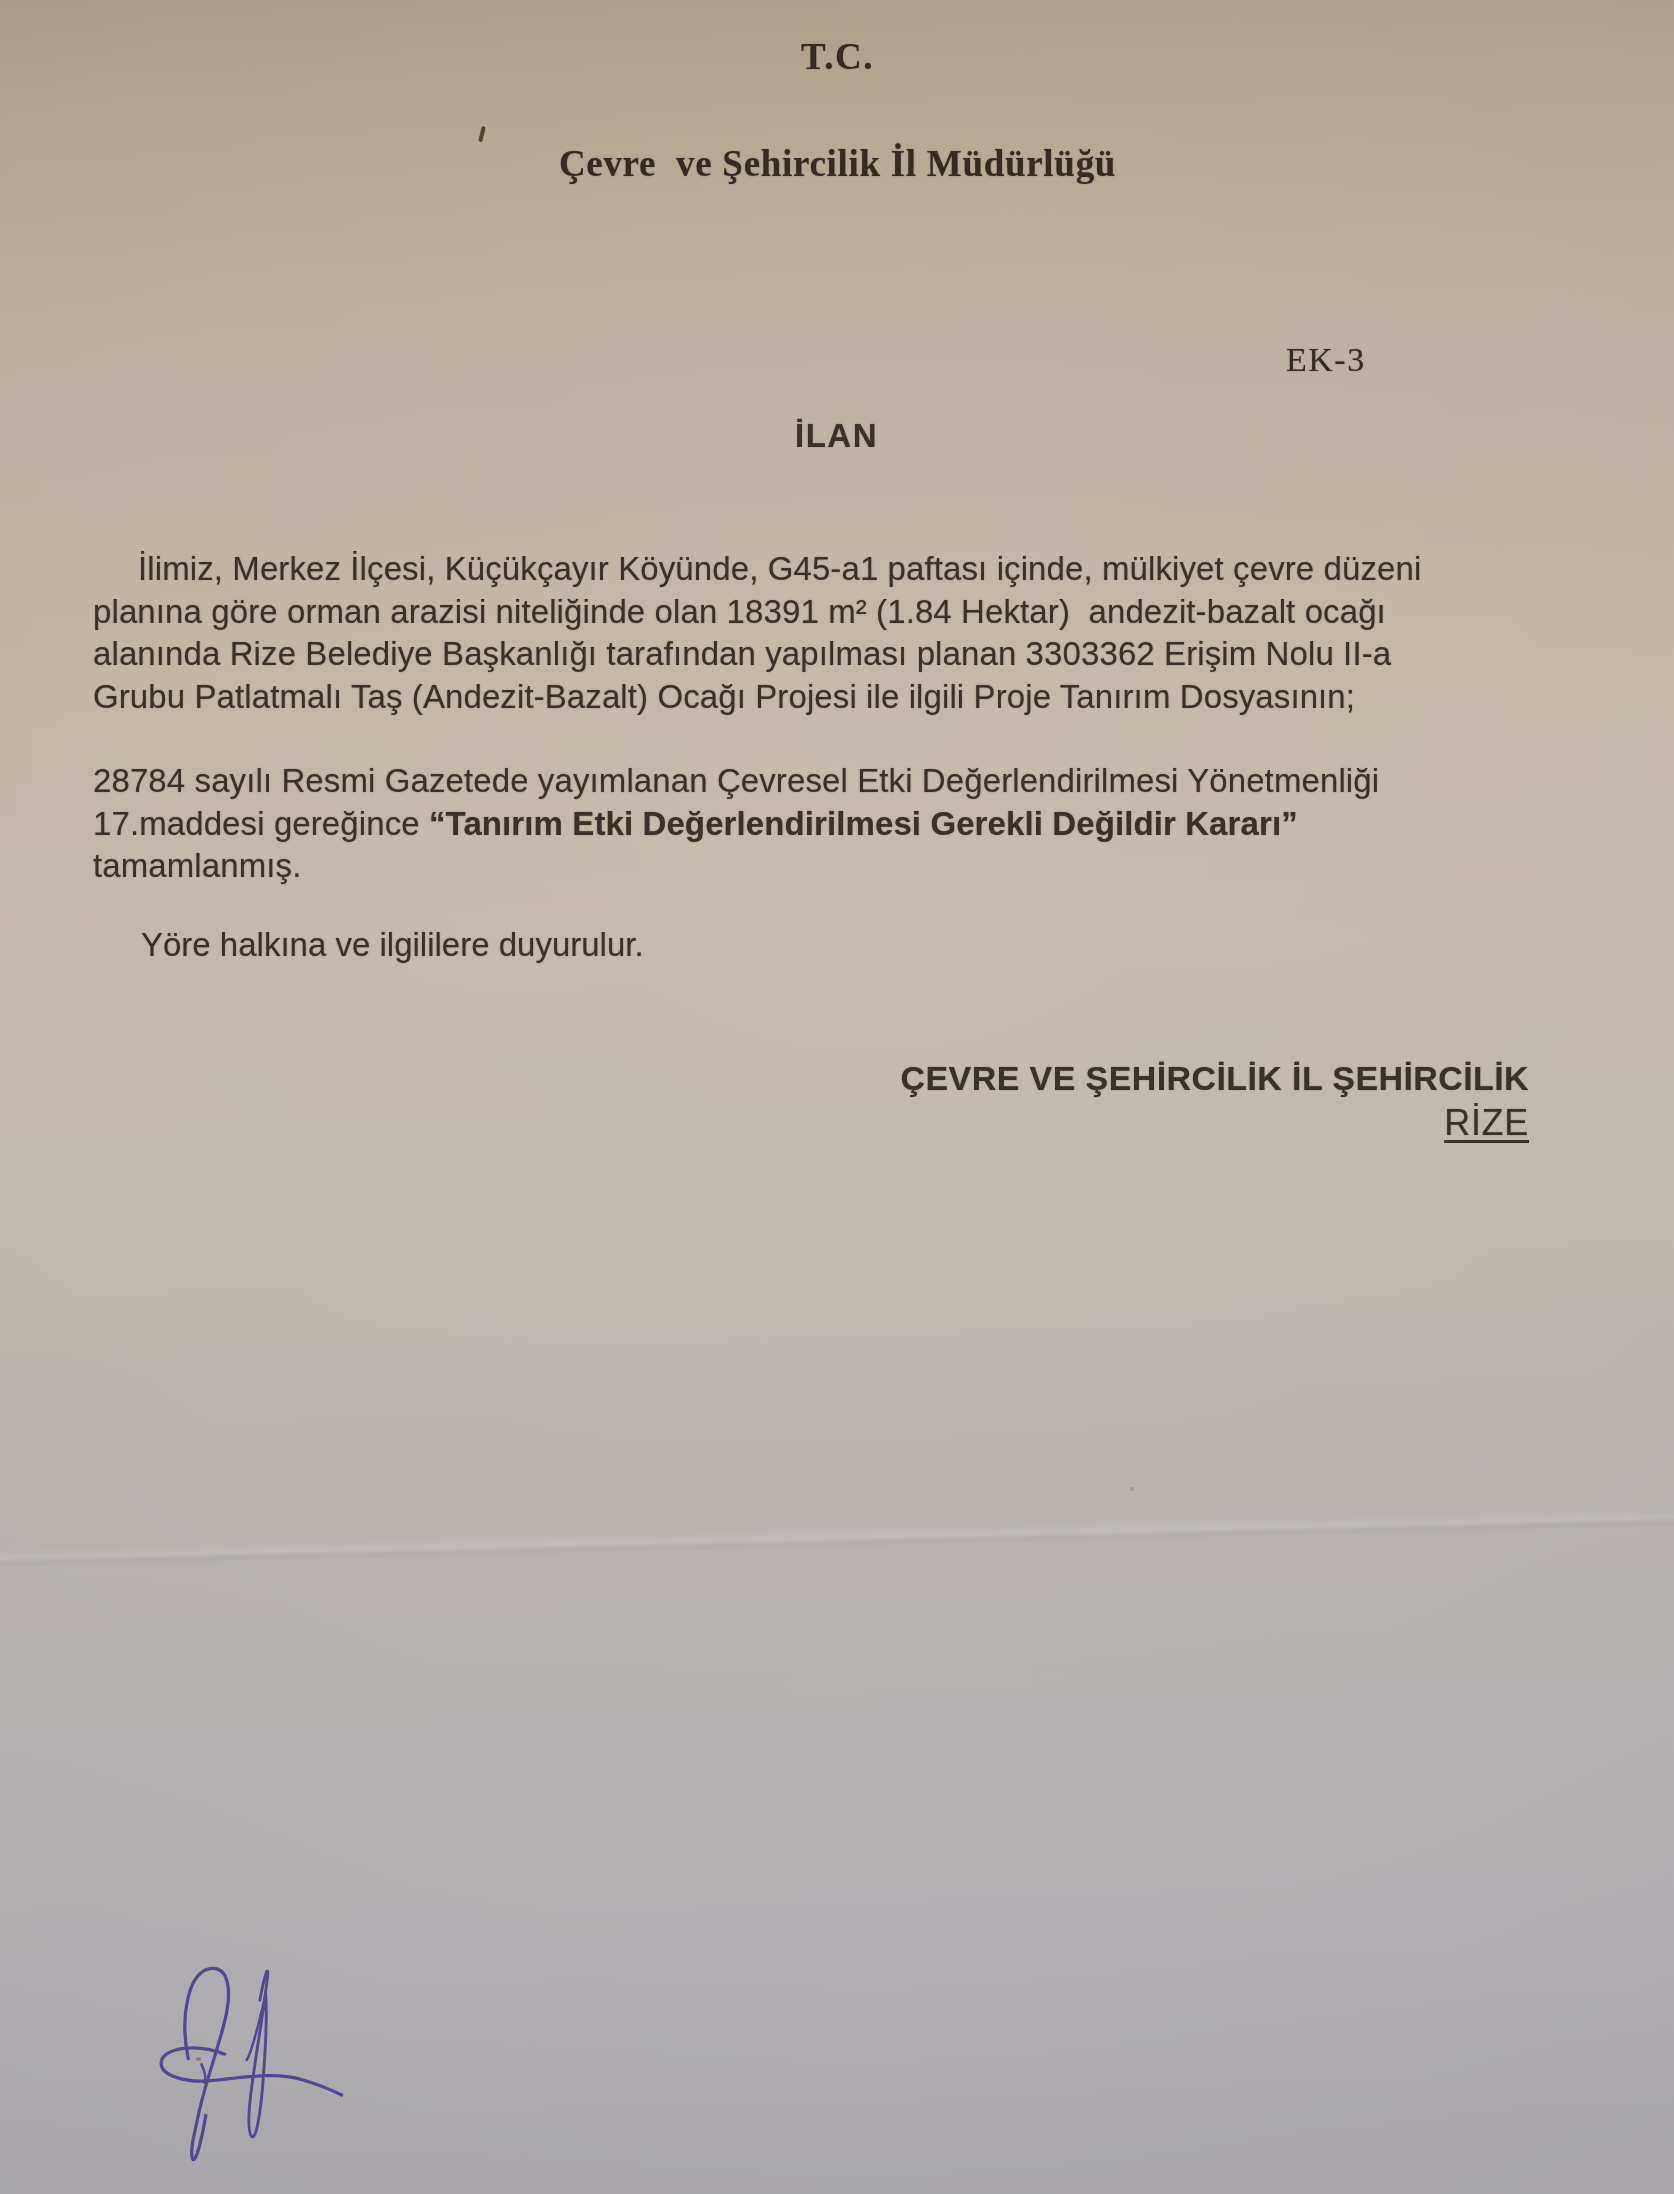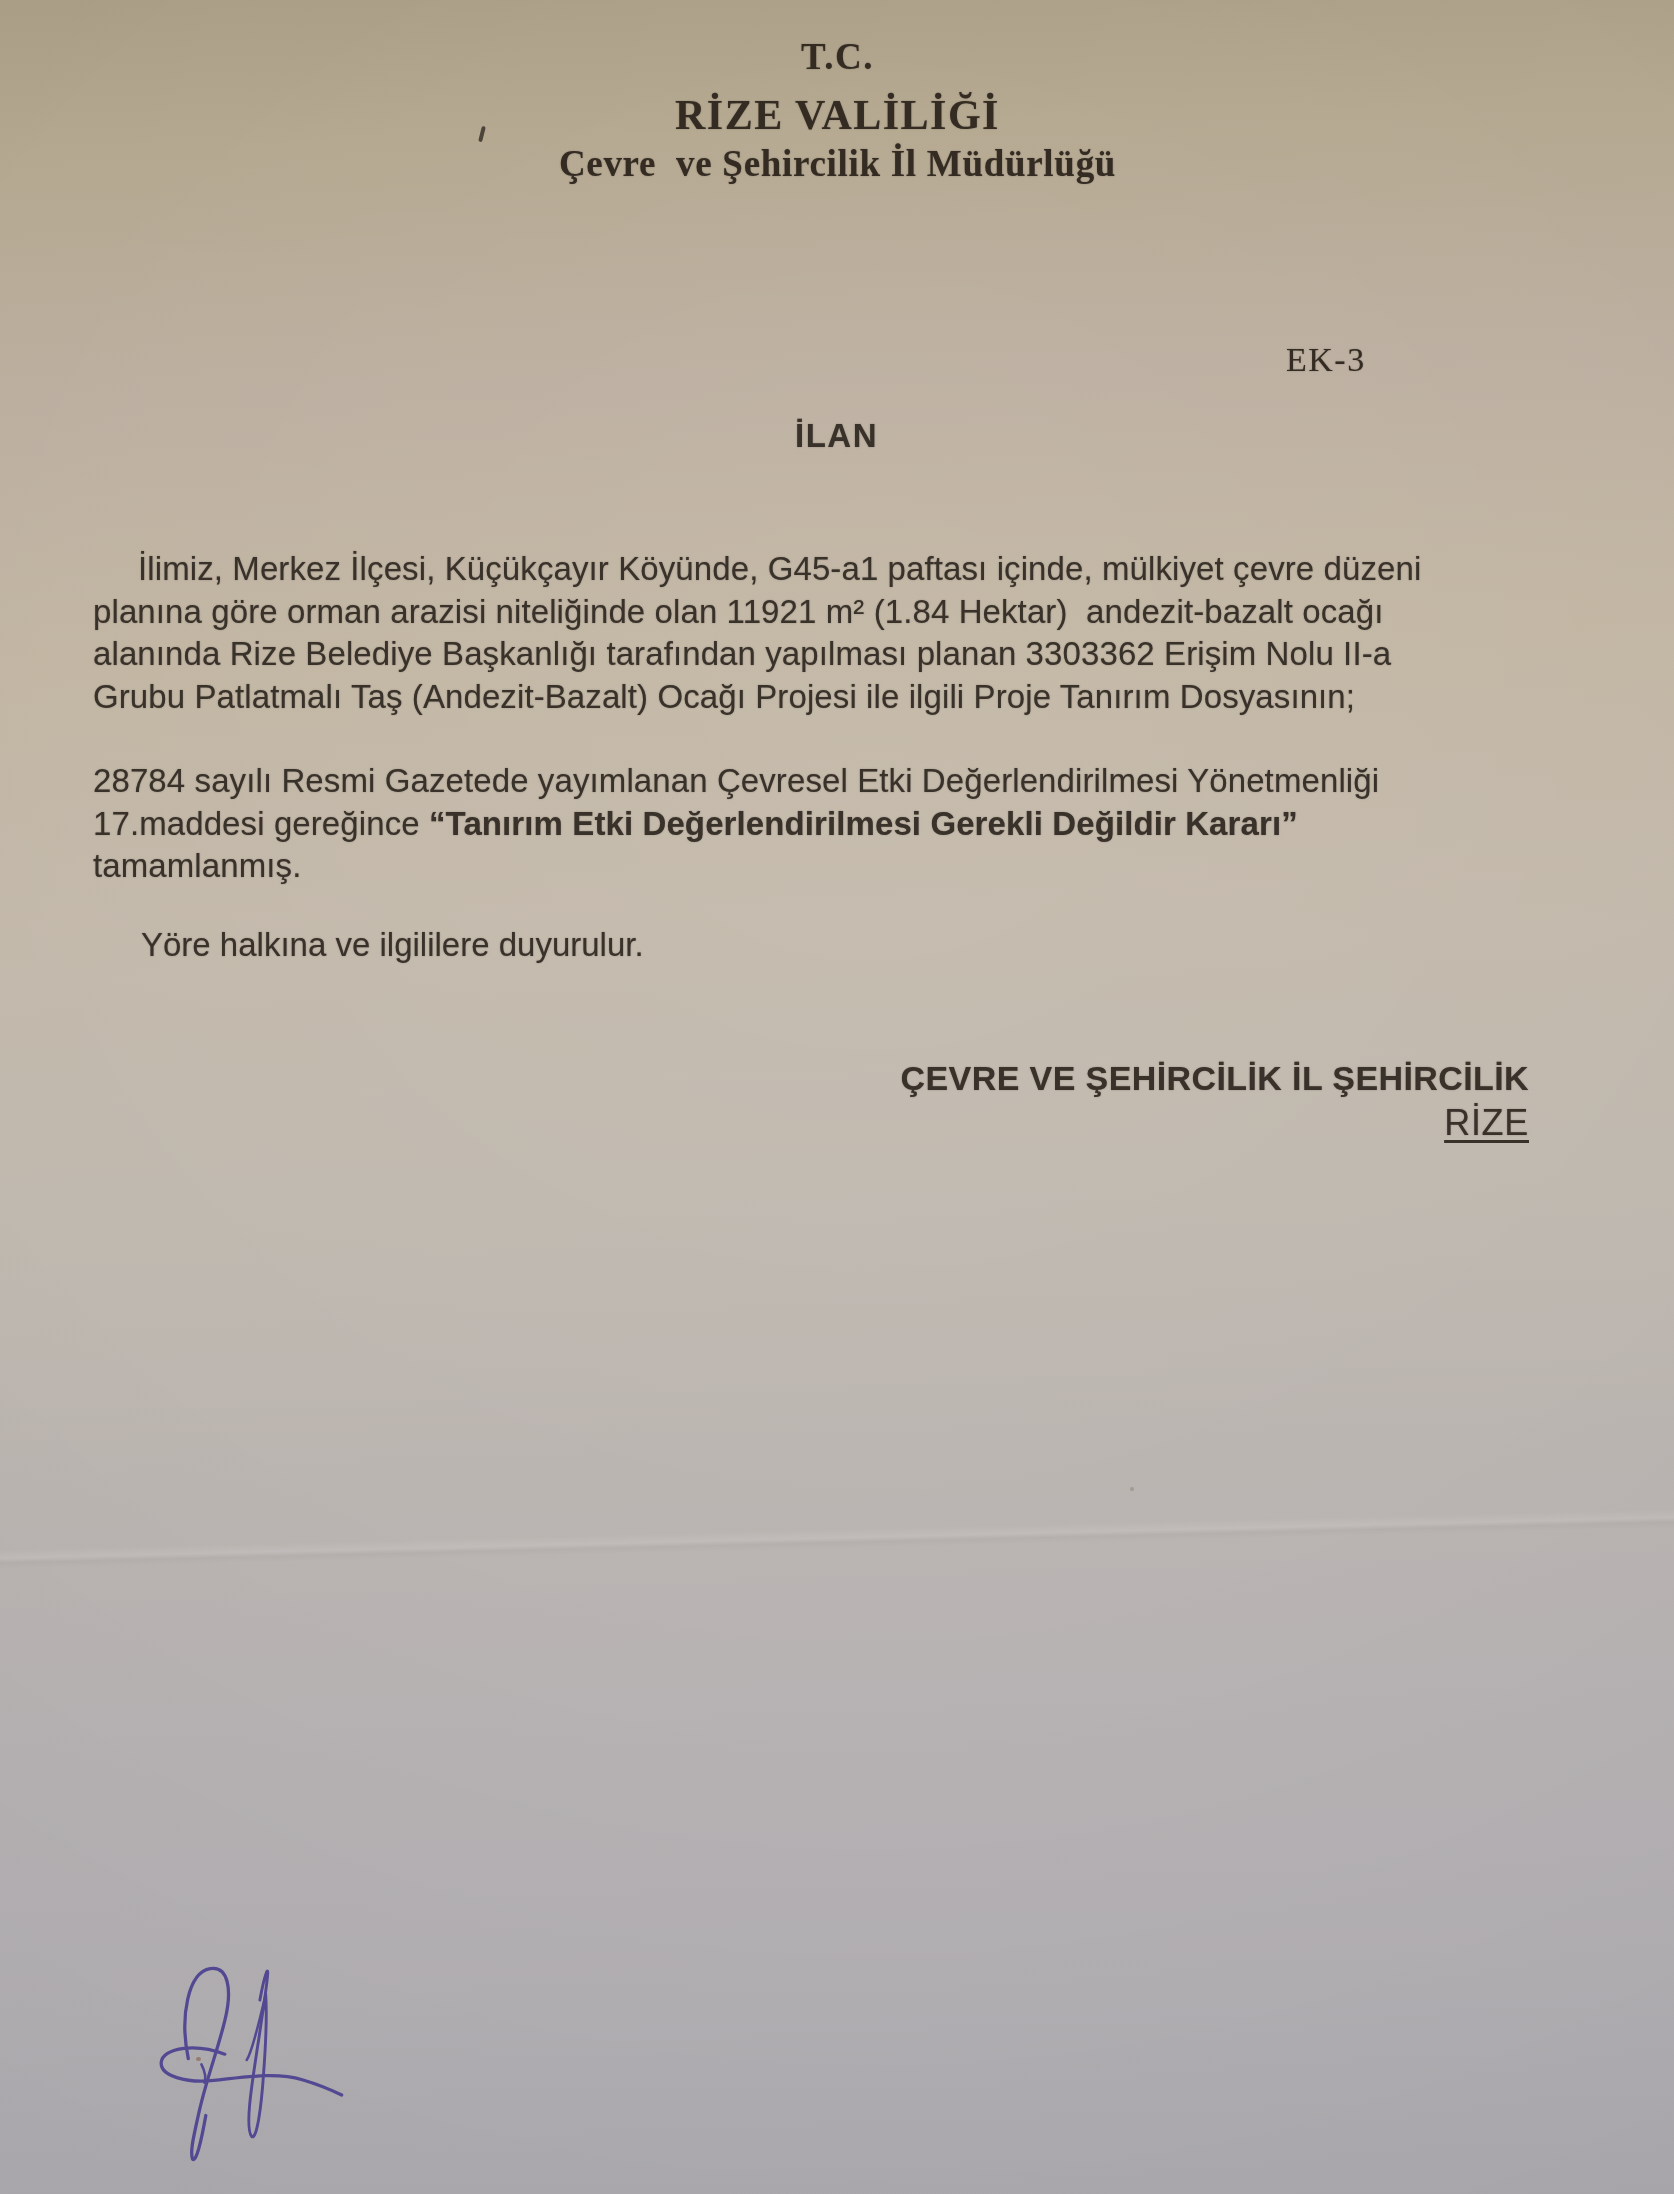--- a/index.html
+++ b/index.html
@@ -59,30 +59,29 @@
   .signature{position:absolute;left:143px;top:1949px;}
 </style>
 </head>
 <body>
 
 <div class="photo">
 
   <div class="crease"></div>
 
   <div class="t serif hdr tc">T.C.</div>
-  <div class="t serif hdr valilik">RİZE VALİLİĞİ</div>
   <div class="t serif hdr mudurluk">Çevre  ve Şehircilik İl Müdürlüğü</div>
   <div class="tick"></div>
 
   <div class="t serif ek">EK-3</div>
 
   <div class="t ilan">İLAN</div>
 
   <div class="t bodyline indent" style="top:550px">İlimiz, Merkez İlçesi, Küçükçayır Köyünde, G45-a1 paftası içinde, mülkiyet çevre düzeni</div>
-  <div class="t bodyline" style="top:593px">planına göre orman arazisi niteliğinde olan 11921 m² (1.84 Hektar)  andezit-bazalt ocağı</div>
+  <div class="t bodyline" style="top:593px">planına göre orman arazisi niteliğinde olan 18391 m² (1.84 Hektar)  andezit-bazalt ocağı</div>
   <div class="t bodyline" style="top:635px">alanında Rize Belediye Başkanlığı tarafından yapılması planan 3303362 Erişim Nolu II-a</div>
   <div class="t bodyline" style="top:678px">Grubu Patlatmalı Taş (Andezit-Bazalt) Ocağı Projesi ile ilgili Proje Tanırım Dosyasının;</div>
   <div class="t bodyline" style="top:762px">28784 sayılı Resmi Gazetede yayımlanan Çevresel Etki Değerlendirilmesi Yönetmenliği</div>
   <div class="t bodyline" style="top:805px"><span>17.maddesi gereğince </span><span style="font-weight:bold">“Tanırım Etki Değerlendirilmesi Gerekli Değildir Kararı”</span></div>
   <div class="t bodyline" style="top:847px">tamamlanmış.</div>
 
   <div class="t closing">Yöre halkına ve ilgililere duyurulur.</div>
 
   <div class="sigblock">
     <div class="sigorg">ÇEVRE VE ŞEHİRCİLİK İL ŞEHİRCİLİK</div>

